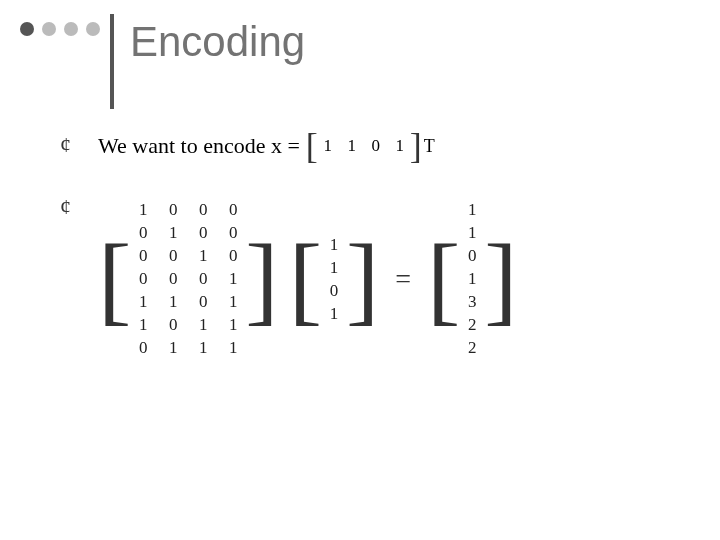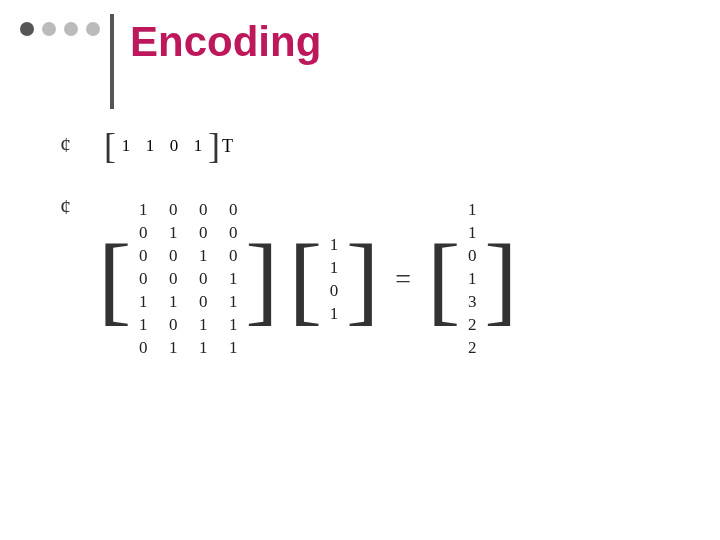--- a/index.html
+++ b/index.html
@@ -38,22 +38,22 @@
       height: 95px;
       background: #555;
     }
 
     
     .slide-title {
       position: absolute;
       top: 18px;
       left: 130px;
       font-size: 42px;
-      font-weight: bold;
-      color: #be185d;
+      font-weight: normal;
+      color: #737373;
       font-family: Arial, sans-serif;
     }
 
     
     .content {
       position: absolute;
       top: 130px;
       left: 60px;
       width: 650px;
     }
@@ -188,20 +188,21 @@
 
 <div class="vert-bar"></div>
 
 <div class="slide-title">Encoding</div>
 
 <div class="content">
 
   <div class="bullet-row">
     <div class="bullet-symbol">¢</div>
     <div class="row1-content">
+      <span>We want to encode  x =</span>
 
       <div class="x-vector-inline">
         <span class="x-bracket-tall">[</span>
         <div class="x-grid">
           <span>1</span>
           <span>1</span>
           <span>0</span>
           <span>1</span>
         </div>
         <span class="x-bracket-tall">]</span>

